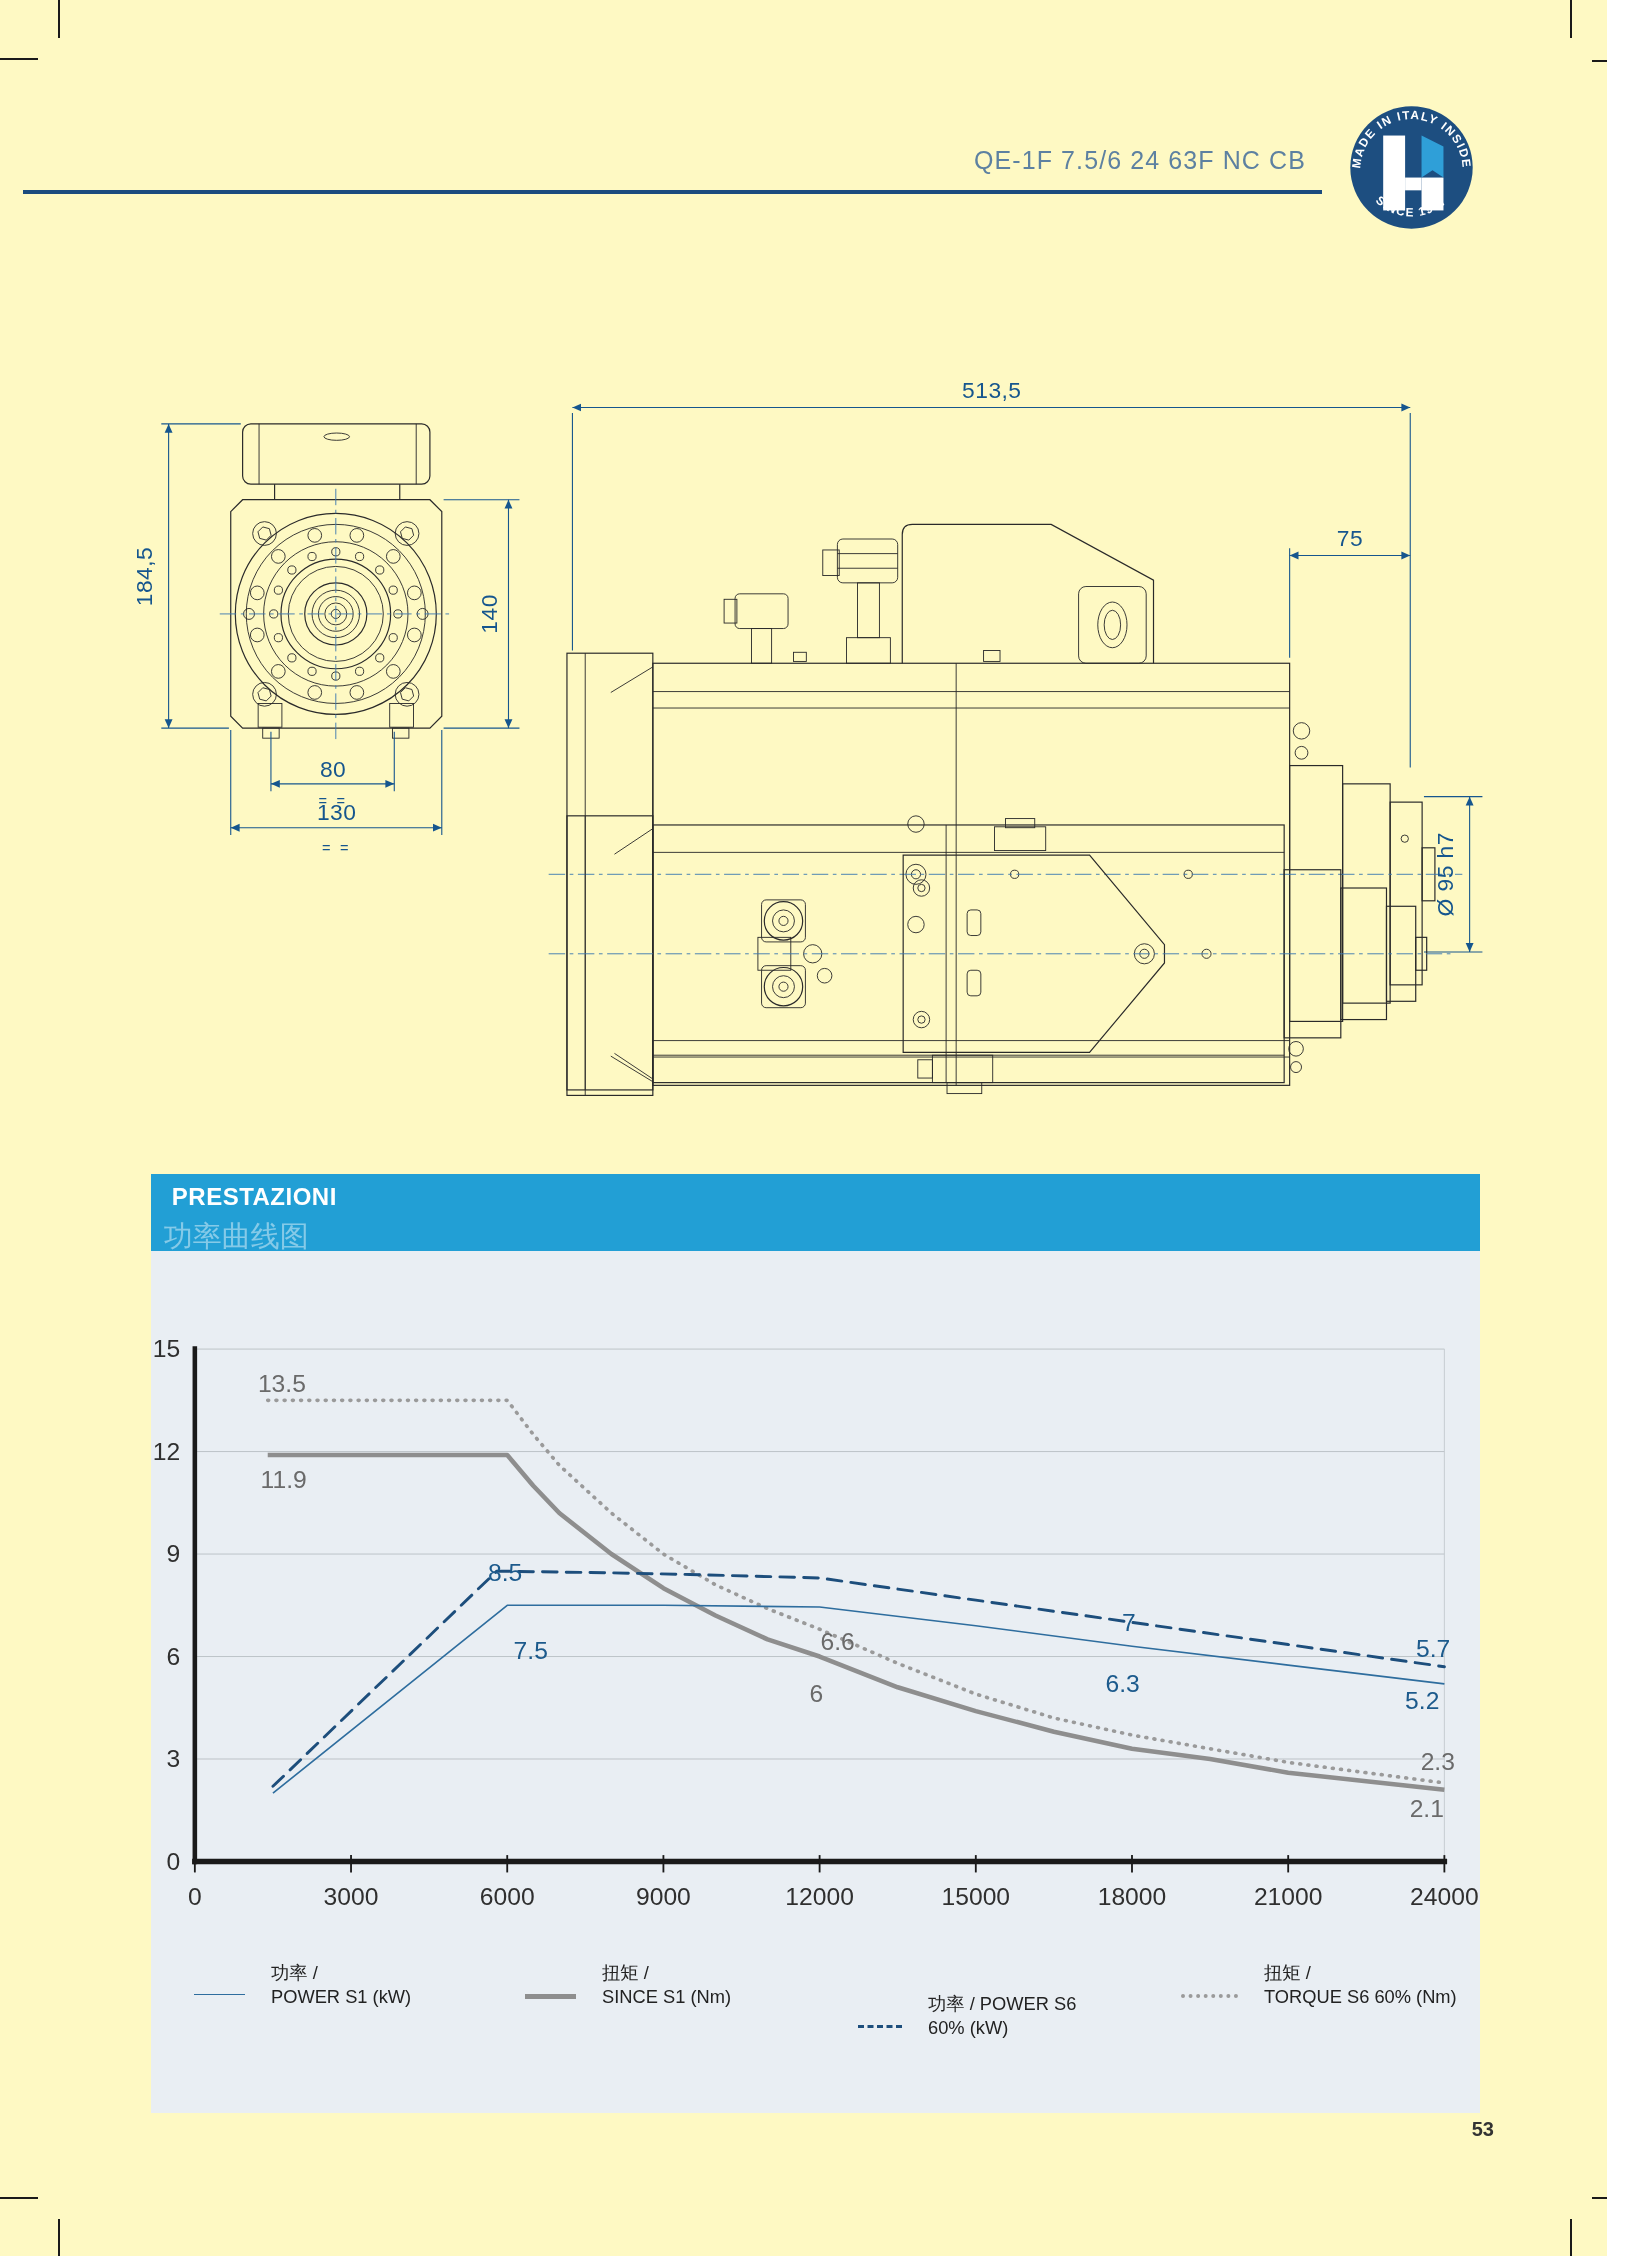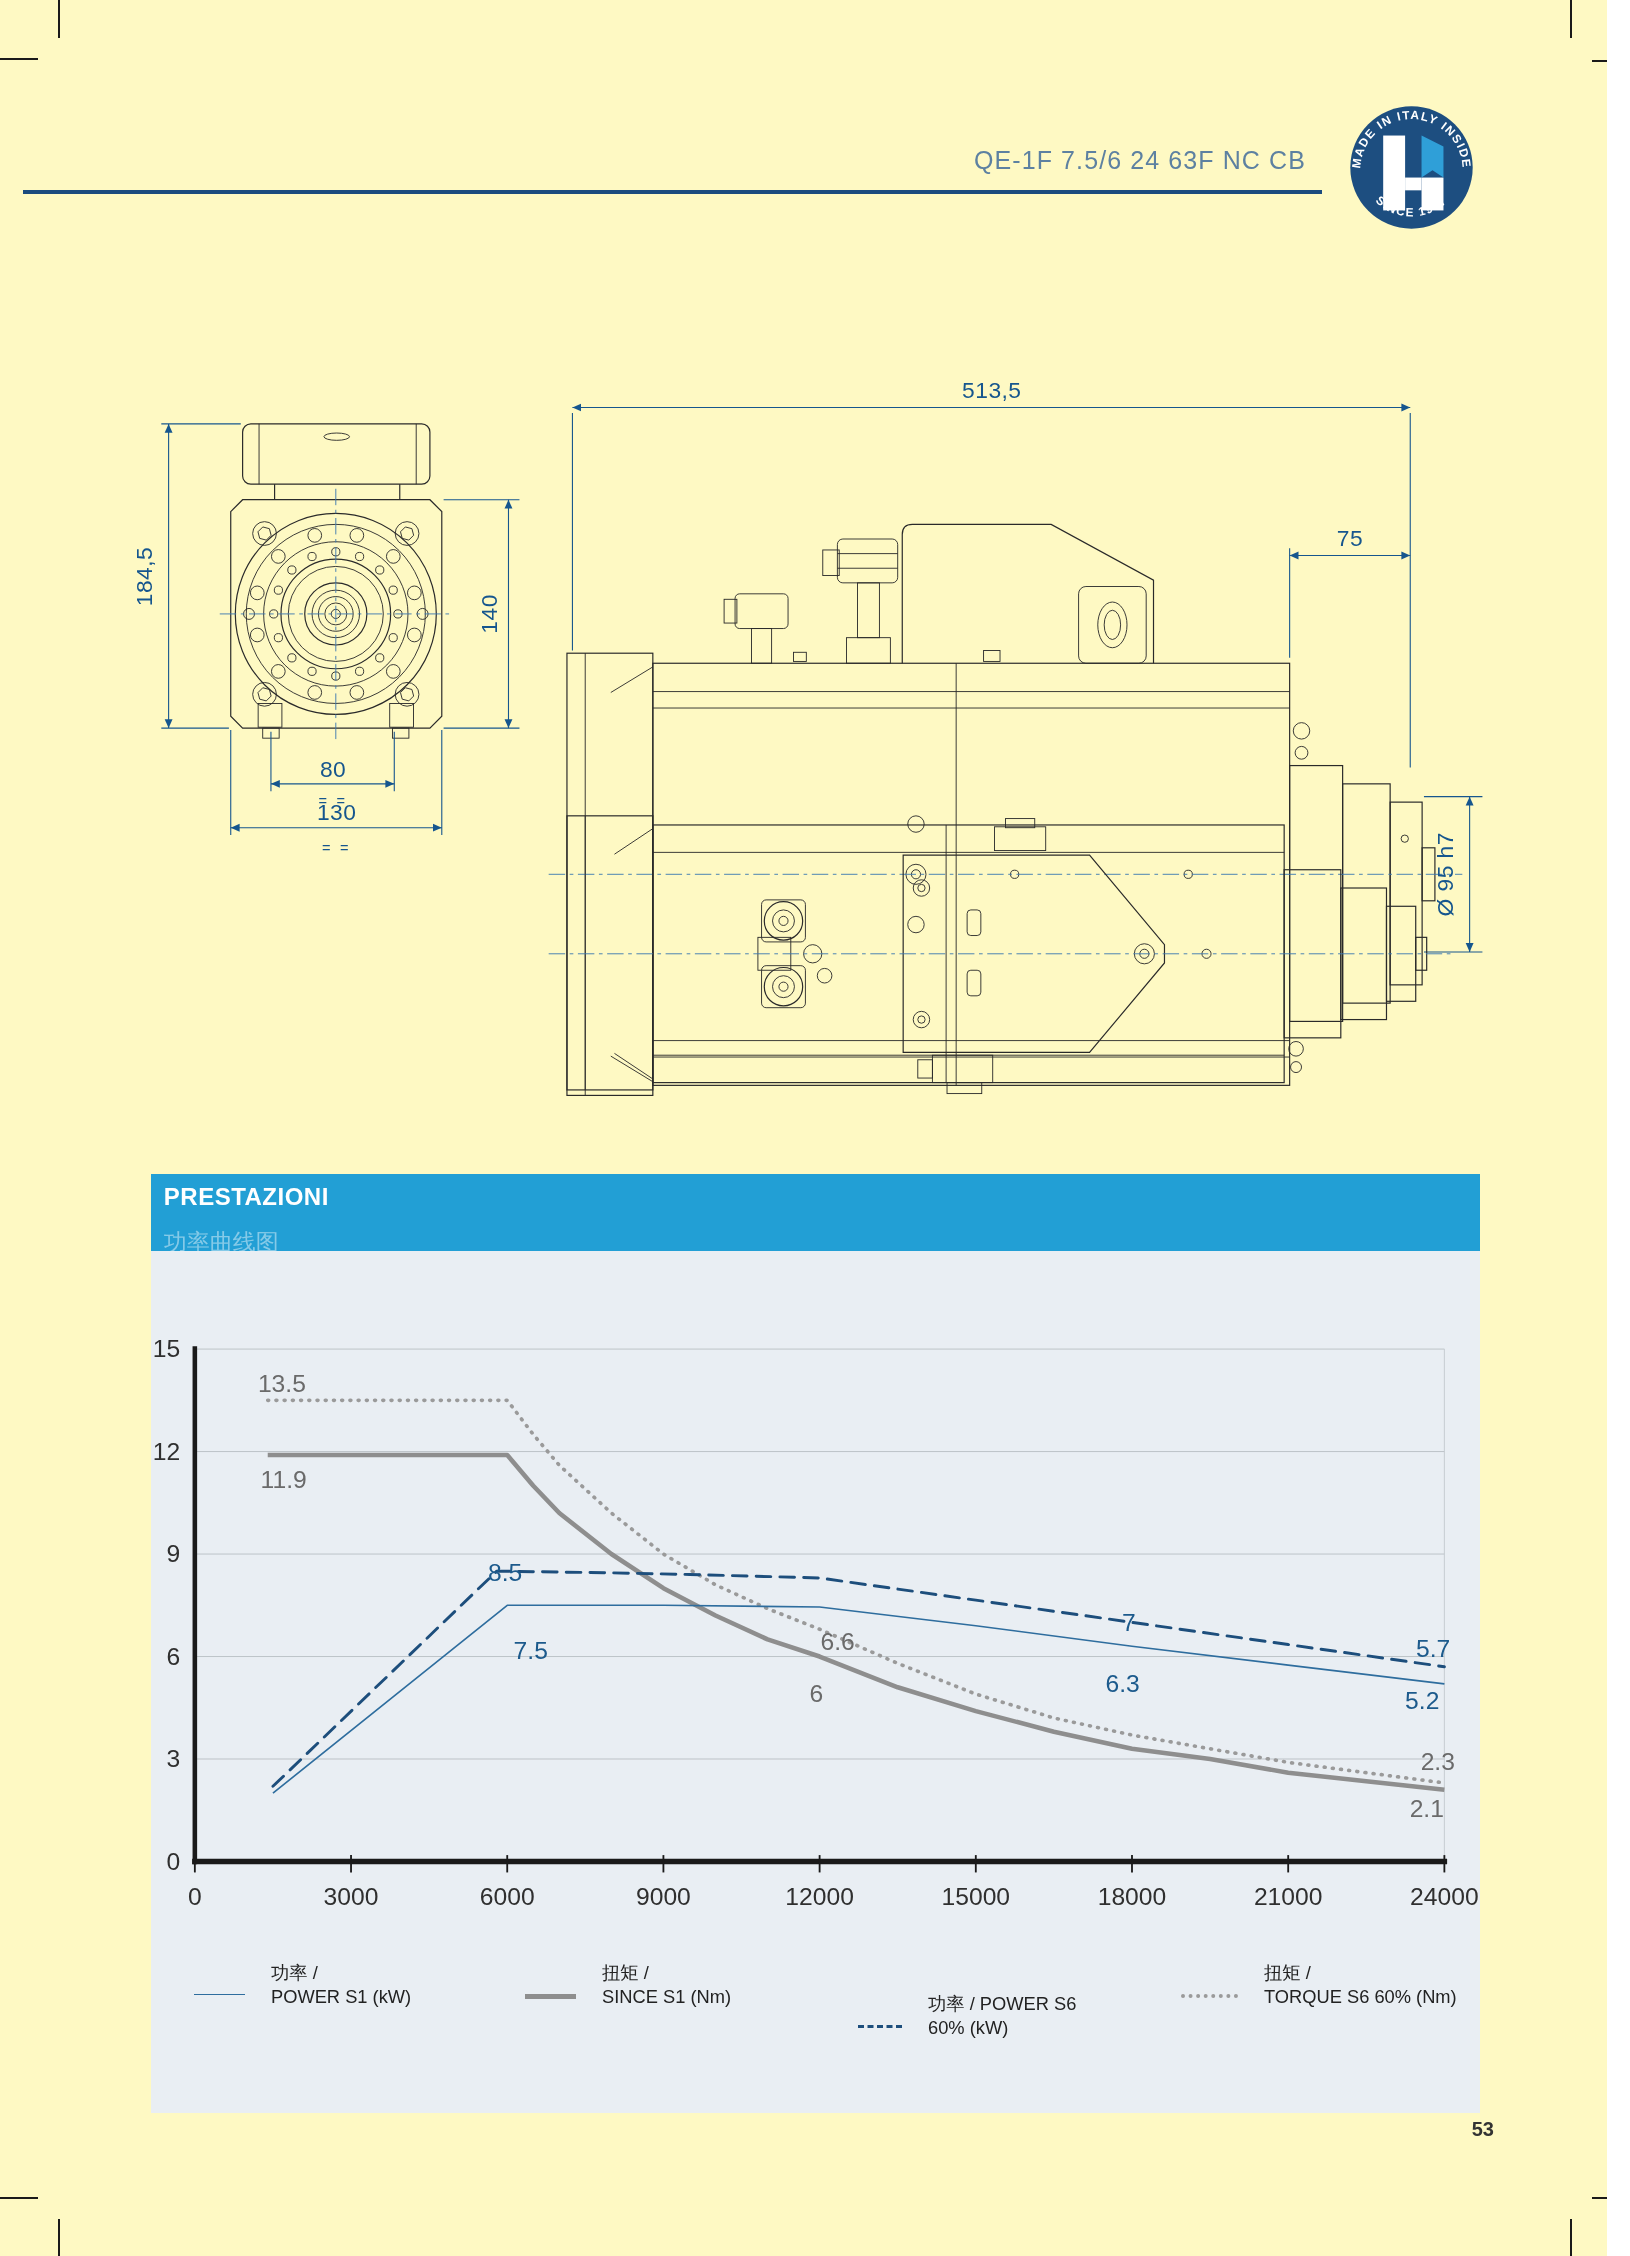--- a/index.html
+++ b/index.html
@@ -23,22 +23,22 @@
   .lnt  { fill:none; stroke:#2a2a2a; stroke-width:1; }
   .dim  { fill:none; stroke:#16568e; stroke-width:1.2; }
   .dimtxt { fill:#16568e; font-size:25px; letter-spacing:0.5px; }
   .eqtxt  { fill:#16568e; font-size:16px; letter-spacing:3px; }
   .cl   { fill:none; stroke:#3a78b0; stroke-width:1; stroke-dasharray:18 5 4 5; }
   
   .band {
     position:absolute; left:151px; top:1174px; width:1329px; height:77px;
     background:#229fd5; color:#fff; box-sizing:border-box; padding:9.1px 0 0 12.8px;
   }
-  .band .t1 { font-size:24px; font-weight:bold; letter-spacing:0.5px; }
-  .band .t2 { font-size:23px; color:rgba(255,255,255,0.45); margin-top:16px; }
+  .band .t1 { font-size:24px; font-weight:bold; letter-spacing:0.5px;margin-left:8px; }
+  .band .t2 { font-size:29px; color:rgba(255,255,255,0.45); margin-top:6px; }
   .panel { position:absolute; left:151px; top:1251px; width:1329px; height:862px; background:#e9eef3; }
   .axlbl  { fill:#2f2f2f; font-size:27px; }
   .pl-blue { fill:#1c5a8c; font-size:27px; }
   .pl-gray { fill:#6a6a6a; font-size:27px; }
   
   .legend-item { position:absolute; display:flex; gap:26px; color:#222; }
   .legend-item .txt { font-size:18.3px; line-height:24px; white-space:nowrap; }
   .sw { display:block; height:0; margin-top:33px; }
   .sw.solid-thin  { width:51px; border-top:1.8px solid #2e6d9e; }
   .sw.solid-thick { width:51px; border-top:5.5px solid #8e8e8e; }

